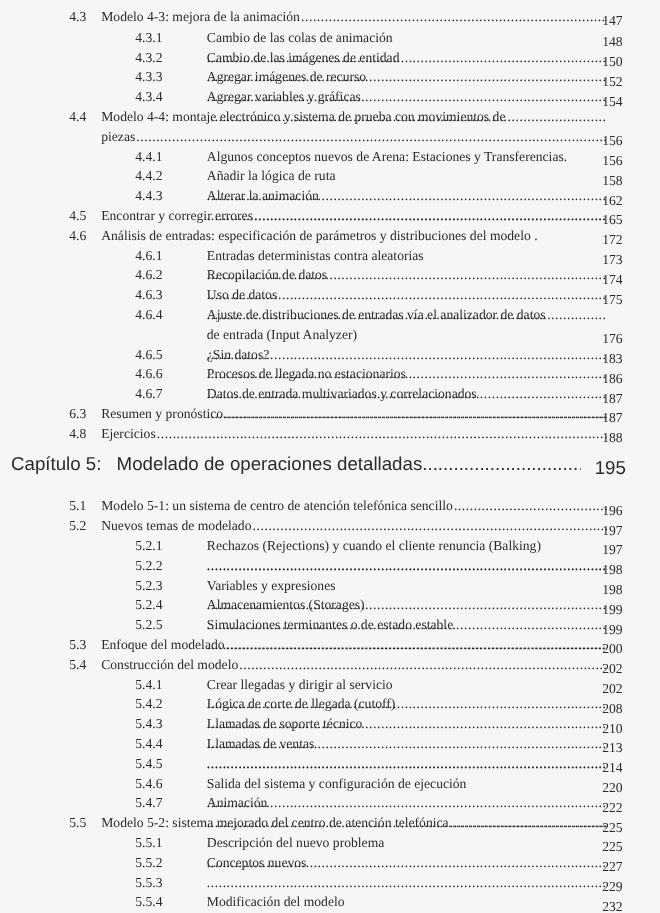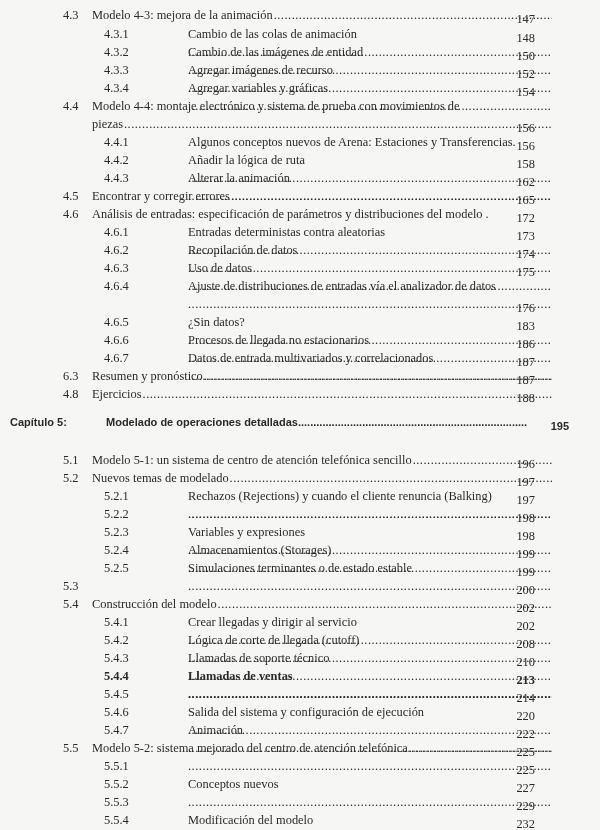--- a/index.html
+++ b/index.html
@@ -8,41 +8,42 @@
     background: #f6f6f4;
     color: #2a2a2a;
     font-family: "Liberation Serif", "DejaVu Serif", serif;
     font-size: 12.4px;
     position: relative;
   }
   .page { position: absolute; left: 0; top: 0; width: 600px; height: 830px; }
   .row {
     position: absolute; left: 0; width: 556px; height: 18px; line-height: 18px;
     white-space: nowrap;
+    padding-left: 31px;
   }
   .num { position: absolute; top: 0; }
   .num.s1 { left: 63px; }
-  .num.s2 { left: 104px; }
+  .num.s2 { left: 123px; }
   .title {
     position: absolute; top: 0; overflow: hidden; display: flex;
   }
   .title.s1 { left: 92px; width: 460px; }
   .title.s2 { left: 188px; width: 364px; flex-direction: column; }
   .title .t { flex: 0 0 auto; padding-right: 1px; }
   .title .dots {
     flex: 1 1 auto; overflow: hidden; letter-spacing: 0.5px;
   }
   .title .dots::after {
     content: "..............................................................................................................................................................................................................";
   }
   .page-no { position: absolute; right: 21px; top: 4px; text-align: left; }
   .chap {
     position: absolute; left: 10px; width: 570px; height: 20px; line-height: 20px;
-    font-family: "Liberation Sans", "DejaVu Sans", sans-serif; font-weight: bold;
-    font-size: 11px; white-space: nowrap;
+    font-family: "Liberation Sans", "DejaVu Sans", sans-serif; font-weight: normal;
+    font-size: 17px; white-space: nowrap;
   }
   .chap .label { position: absolute; left: 0; }
   .chap .ctitle { position: absolute; left: 96px; width: 422px; overflow: hidden; display: flex; }
   .chap .ctitle .dots { flex: 1 1 auto; overflow: hidden; }
   .chap .ctitle .dots::after {
     content: "...............................................................................................................................................";
   }
   .chap .page-no { right: 11px; }
 </style>
 </head>
@@ -170,20 +171,21 @@
       <div class="row" style="top: 277px;">
         <span class="num s2">4.6.4</span>
         <span class="title s2 nodots">
           <span class="t">Ajuste de distribuciones de entradas vía el analizador de datos</span>
         </span>
         <span class="page-no"></span>
       </div>
       <div class="row" style="top: 295px;">
         <span class="num s2"></span>
         <span class="title s2">
+          <span class="t">de entrada (Input Analyzer) </span>
           <span class="dots"></span>
         </span>
         <span class="page-no">176</span>
       </div>
       <div class="row" style="top: 313px;">
         <span class="num s2">4.6.5</span>
         <span class="title s2">
           <span class="t">¿Sin datos?</span>
           <span class="dots"></span>
         </span>
@@ -283,20 +285,24 @@
       <div class="row" style="top: 559px;">
         <span class="num s2">5.2.5</span>
         <span class="title s2">
           <span class="t">Simulaciones terminantes o de estado estable</span>
           <span class="dots"></span>
         </span>
         <span class="page-no">199</span>
       </div>
       <div class="row" style="top: 577px;">
         <span class="num s1">5.3</span>
+        <span class="title s1">
+          <span class="t">Enfoque del modelado</span>
+          <span class="dots"></span>
+        </span>
         <span class="page-no">200</span>
       </div>
       <div class="row" style="top: 595px;">
         <span class="num s1">5.4</span>
         <span class="title s1">
           <span class="t">Construcción del modelo</span>
           <span class="dots"></span>
         </span>
         <span class="page-no">202</span>
       </div>
@@ -317,21 +323,21 @@
         <span class="page-no">208</span>
       </div>
       <div class="row" style="top: 649px;">
         <span class="num s2">5.4.3</span>
         <span class="title s2">
           <span class="t">Llamadas de soporte técnico </span>
           <span class="dots"></span>
         </span>
         <span class="page-no">210</span>
       </div>
-      <div class="row" style="top: 667px; font-weight: bold;">
+      <div class="row" style="top: 667px;">
         <span class="num s2">5.4.4</span>
         <span class="title s2">
           <span class="t">Llamadas de ventas </span>
           <span class="dots"></span>
         </span>
         <span class="page-no">213</span>
       </div>
       <div class="row" style="top: 685px;">
         <span class="num s2">5.4.5</span>
         <span class="title s2">
@@ -359,20 +365,21 @@
         <span class="num s1">5.5</span>
         <span class="title s1">
           <span class="t">Modelo 5-2: sistema mejorado del centro de atención telefónica</span>
           <span class="dots"></span>
         </span>
         <span class="page-no">225</span>
       </div>
       <div class="row" style="top: 757px; font-family: Liberation Serif, serif;">
         <span class="num s2">5.5.1</span>
         <span class="title s2">
+          <span class="t">Descripción del nuevo problema</span>
           <span class="dots"></span>
         </span>
         <span class="page-no">225</span>
       </div>
       <div class="row" style="top: 775px;">
         <span class="num s2">5.5.2</span>
         <span class="title s2">
           <span class="t">Conceptos nuevos</span>
           <span class="dots"></span>
         </span>

